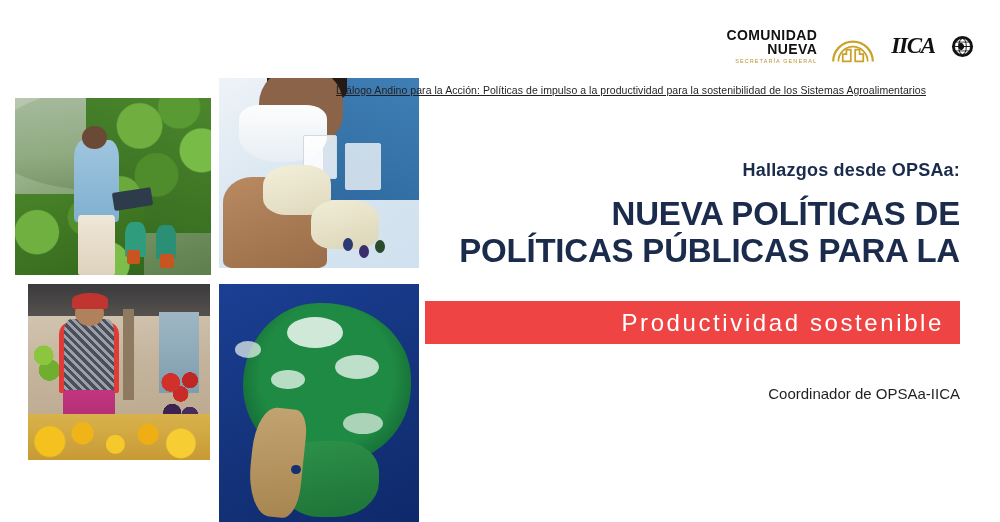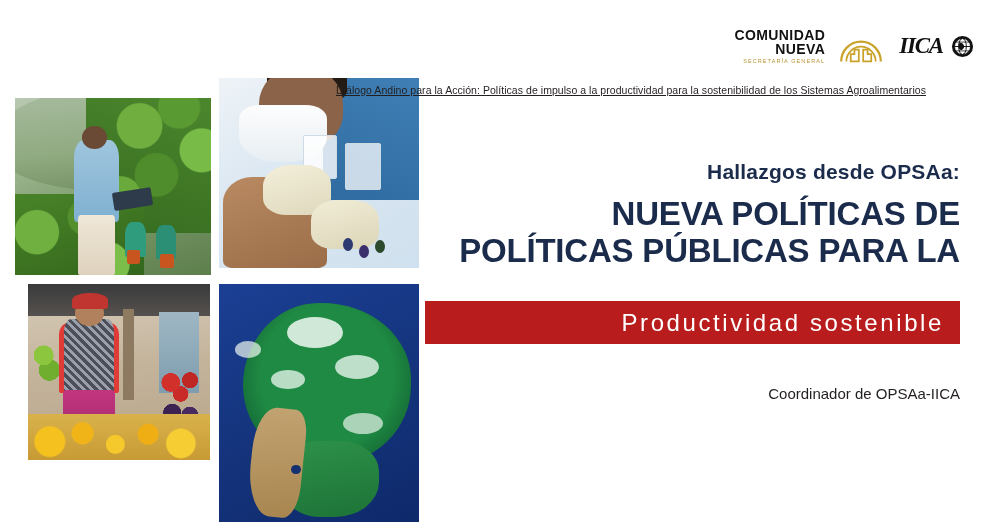--- a/index.html
+++ b/index.html
@@ -119,33 +119,33 @@
   .mask-tl{position:absolute;left:-330px;top:-152px;width:1130px;height:826px;border-radius:50%;
     box-shadow:0 0 0 2000px #ffffff;pointer-events:none;}
 
   
   .logos{position:absolute;right:26px;top:28px;display:flex;align-items:center;gap:16px;}
   .can-logo{display:flex;align-items:center;gap:14px;}
   .can-words{text-align:right;line-height:1.0;}
   .can-l1,.can-l2{font-weight:bold;font-size:14px;letter-spacing:.4px;color:#111;}
   .can-l3{font-size:5.5px;letter-spacing:1.1px;color:#b99433;margin-top:3px;}
   .can-mark{width:44px;height:34px;}
-  .iica-logo{display:flex;align-items:center;gap:8px;}
+  .iica-logo{display:flex;align-items:center;gap:16px;}
   .iica-text{font-family:"Liberation Serif", serif;font-style:italic;font-weight:bold;
     font-size:23px;letter-spacing:-1.2px;color:#111;}
   .iica-globe{width:23px;height:23px;}
 
   
   .kicker{position:absolute;left:336px;top:84px;width:624px;font-size:10.5px;color:#231f20;
     letter-spacing:.05px;white-space:nowrap;text-decoration:underline;}
-  .eyebrow{position:absolute;right:40px;top:160px;font-size:21px;font-weight:bold;
+  .eyebrow{position:absolute;right:40px;top:160px;font-size:18px;font-weight:bold;
     color:#1B2B4B;letter-spacing:.2px;}
   .maintitle{position:absolute;right:40px;top:196px;width:700px;text-align:right;
     font-size:33px;font-weight:bold;color:#1B2B4B;line-height:1.12;letter-spacing:-.2px;}
-  .goldbar{position:absolute;left:425px;top:301px;width:535px;height:43px;background:#b91c1c;}
+  .goldbar{position:absolute;left:425px;top:301px;width:535px;height:43px;background:#ef4444;}
   .goldbar span{position:absolute;right:16px;top:50%;transform:translateY(-50%);
     color:#ffffff;font-size:24px;letter-spacing:2.6px;white-space:nowrap;}
   .byline{position:absolute;right:40px;top:384px;text-align:right;font-size:15px;
     color:#231f20;line-height:1.38;}
 </style>
 </head>
 <body>
 
 <div id="slide">
 

